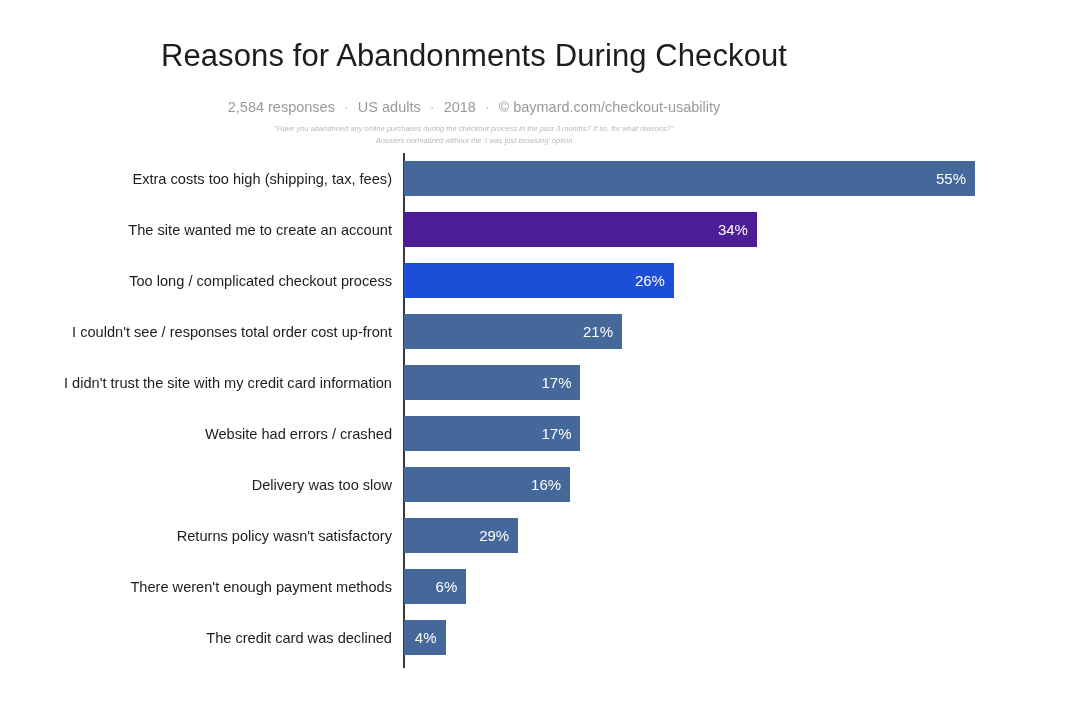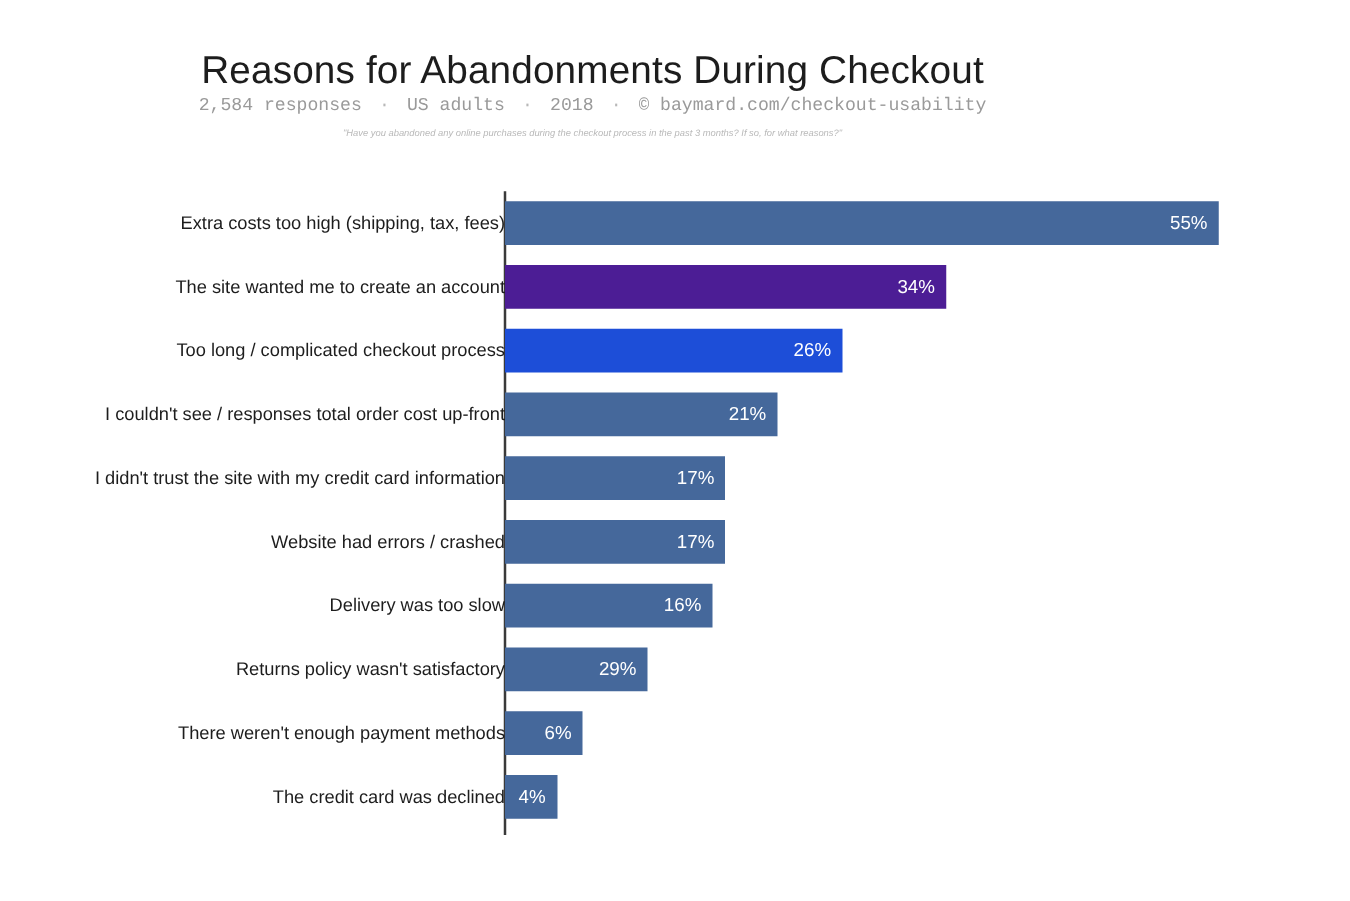--- a/index.html
+++ b/index.html
@@ -32,26 +32,25 @@
   }
   .chart-title {
     font-size: 31px;
     font-weight: 400;
     color: #1d1d1d;
     letter-spacing: 0.1px;
     line-height: 40px;
     margin: 0;
   }
   .chart-subtitle {
-    margin-top: 0;
+    margin-top: 22px;
     font-size: 14.5px;
     color: #9a9a9a;
     line-height: 18px;
     white-space: nowrap;
-    font-family: Liberation Mono, monospace;
   }
   .chart-subtitle .sep {
     color: #b8b8b8;
     padding: 0 5px;
   }
   .copyright-mark {
     font-size: 14px;
     color: #9a9a9a;
   }
   .chart-note {
@@ -86,21 +85,21 @@
     width: 1080px;
   }
   .row {
     position: relative;
     height: 51px;
     display: flex;
     align-items: center;
   }
   .cat-label {
     position: absolute;
-    left: 16px;
+    left: 4px;
     width: 388px;
     text-align: right;
     font-size: 14.6px;
     color: #1d1d1d;
     line-height: 18px;
     white-space: nowrap;
   }
   .bar-wrap {
     position: absolute;
     left: 404px;
@@ -136,20 +135,21 @@
       <span class="sep">·</span>
       <span>US adults</span>
       <span class="sep">·</span>
       <span>2018</span>
       <span class="sep">·</span>
       <span class="copyright-mark">©</span>
       <span>baymard.com/checkout-usability</span>
     </div>
 
     <div class="chart-note">"Have you abandoned any online purchases during the checkout process in the past 3 months? If so, for what reasons?"</div>
+    <div class="chart-note" style="margin-top:1px;">Answers normalized without the 'I was just browsing' option</div>
   </div>
 
   <div class="plot">
     <div class="axis-line"></div>
     <div class="rows" id="bar-rows">
         <div class="row">
           <div class="cat-label">Extra costs too high (shipping, tax, fees)</div>
           <div class="bar-wrap">
             <div class="bar" style="width: 571px; background: rgb(69, 104, 155);">
               <span class="bar-value">55%</span>

